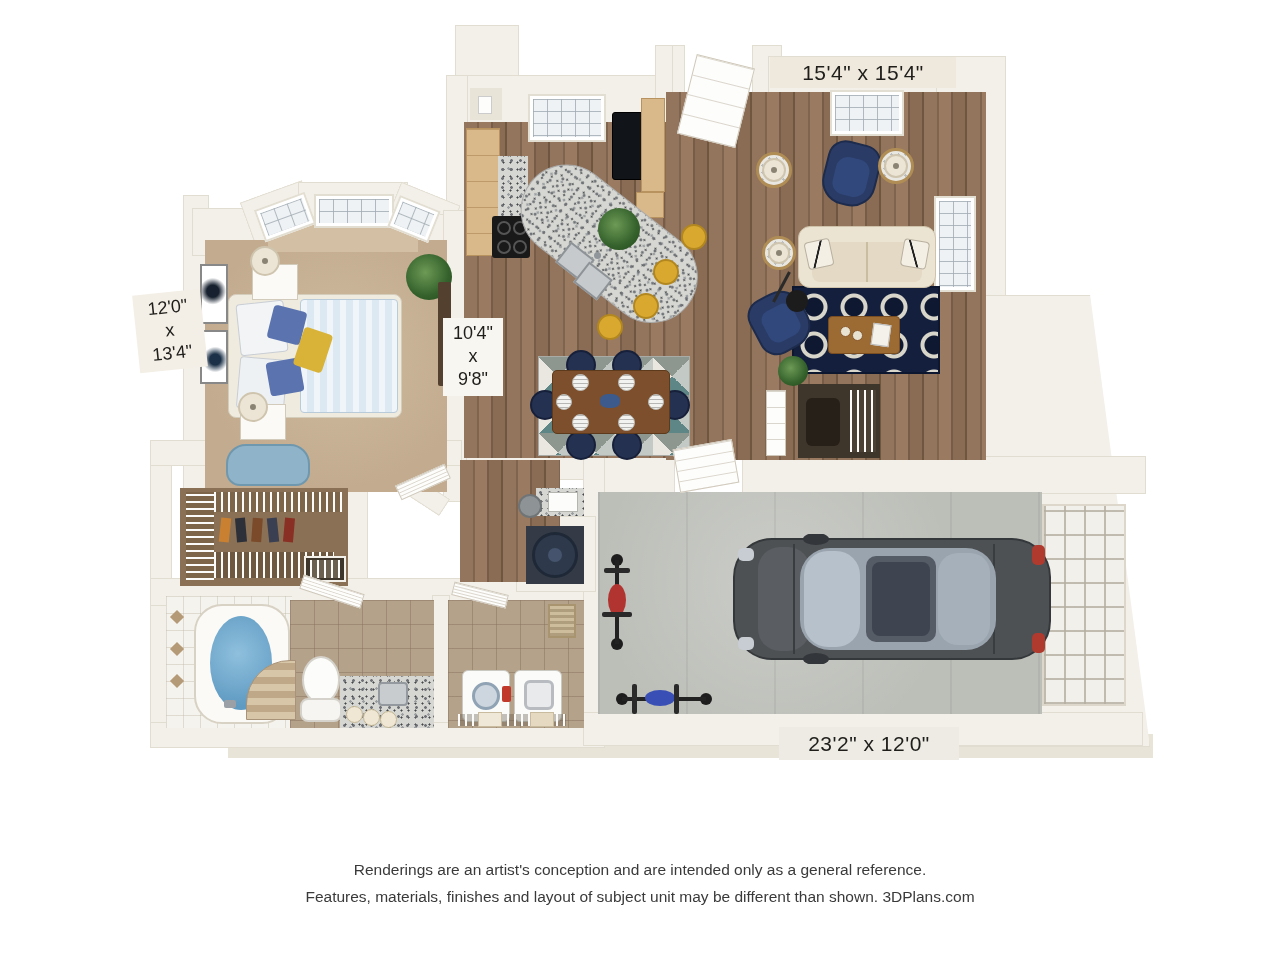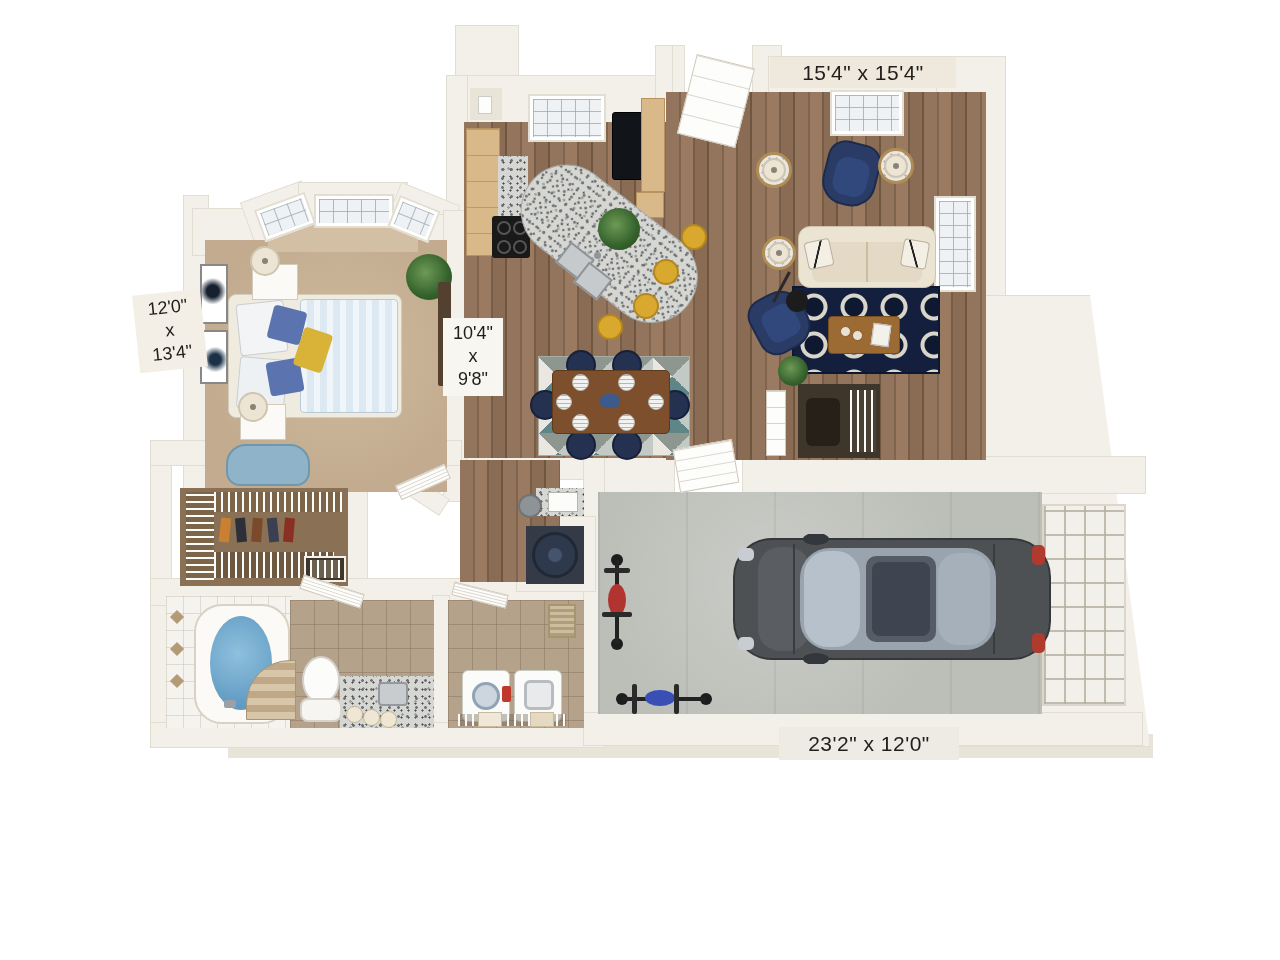--- a/index.html
+++ b/index.html
@@ -297,15 +297,17 @@
   <div class="dim-card" style="left:443px;top:318px;width:60px;height:78px;background:#f8f6f1;">
     <div>10'4"</div>
     <div>x</div>
     <div>9'8"</div>
   </div>
 
   <div class="dim-label" style="left:779px;top:727px;width:180px;height:33px;line-height:33px;background:#edebe3;">23'2" x 12'0"</div>
 
 
   <div id="disclaimer">
+    <div>Renderings are an artist's conception and are intended only as a general reference.</div>
+    <div>Features, materials, finishes and layout of subject unit may be different than shown. 3DPlans.com</div>
   </div>
 
 </div>
 
 </body></html>

